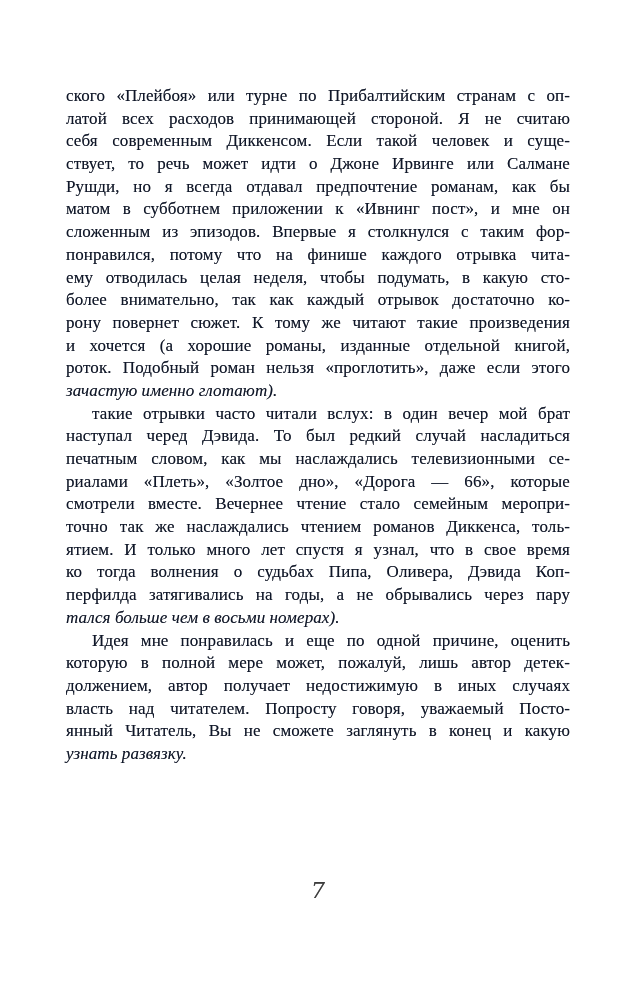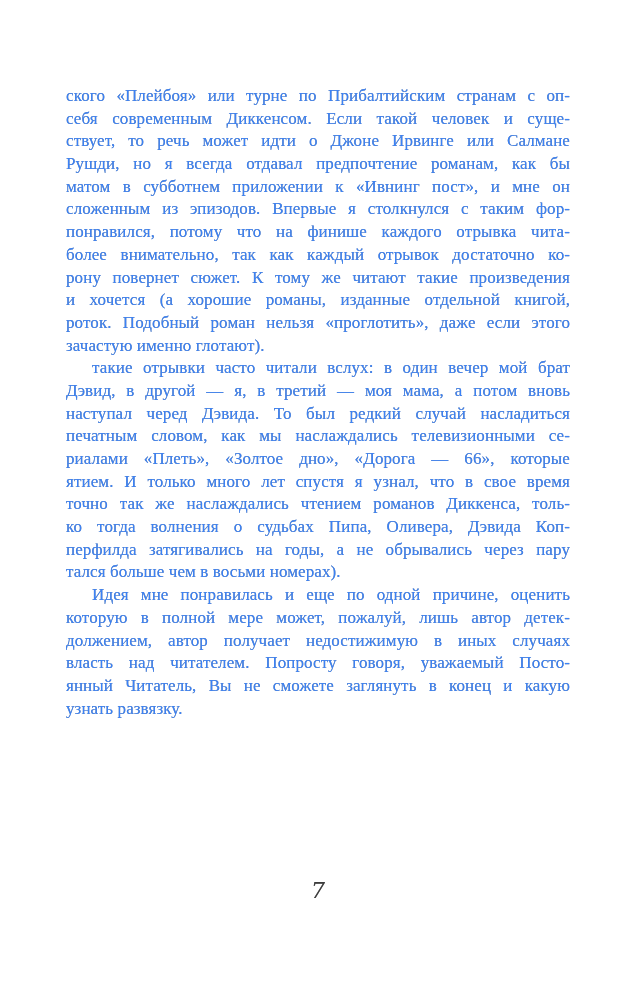--- a/index.html
+++ b/index.html
@@ -32,20 +32,21 @@
     padding: 0;
   }
   .line {
     text-align: justify;
     text-align-last: justify;
     white-space: normal;
     height: 22.7px;
   }
   .line.last {
     text-align-last: left;
+    font-style: italic;
   }
   .para.indent .line:first-child {
     text-indent: 26px;
   }
   .page-number {
     position: absolute;
     left: 66px;
     top: 878px;
     width: 504px;
     text-align: center;
@@ -53,43 +54,45 @@
     font-style: italic;
     font-size: 22px;
     line-height: 26px;
     text-shadow: 0 0 0.5px rgba(60,60,60,0.5);
   }
 </style>
 </head>
 <body style="background: rgb(255, 255, 255);">
 
 <div class="page">
-  <div class="text-block" id="text-block" style="color: #3b82f6;">
+  <div class="text-block" id="text-block" style="color: #0f172a;">
       <div class="para">
         <div class="line">ского «Плейбоя» или турне по Прибалтийским странам с оп-</div>
+        <div class="line">латой всех расходов принимающей стороной. Я не считаю</div>
         <div class="line">себя современным Диккенсом. Если такой человек и суще-</div>
         <div class="line">ствует, то речь может идти о Джоне Ирвинге или Салмане</div>
         <div class="line">Рушди, но я всегда отдавал предпочтение романам, как бы</div>
         <div class="line">матом в субботнем приложении к «Ивнинг пост», и мне он</div>
         <div class="line">сложенным из эпизодов. Впервые я столкнулся с таким фор-</div>
         <div class="line">понравился, потому что на финише каждого отрывка чита-</div>
+        <div class="line">ему отводилась целая неделя, чтобы подумать, в какую сто-</div>
         <div class="line">более внимательно, так как каждый отрывок достаточно ко-</div>
         <div class="line">рону повернет сюжет. К тому же читают такие произведения</div>
         <div class="line">и хочется (а хорошие романы, изданные отдельной книгой,</div>
         <div class="line">роток. Подобный роман нельзя «проглотить», даже если этого</div>
         <div class="line last">зачастую именно глотают).</div>
       </div>
       <div class="para indent">
         <div class="line">такие отрывки часто читали вслух: в один вечер мой брат</div>
-        <div class="line">Дэвид, в другой — я, в третий — моя мама, а потом вновь</div>
         <div class="line">наступал черед Дэвида. То был редкий случай насладиться</div>
         <div class="line">печатным словом, как мы наслаждались телевизионными се-</div>
         <div class="line">риалами «Плеть», «Золтое дно», «Дорога — 66», которые</div>
+        <div class="line">смотрели вместе. Вечернее чтение стало семейным меропри-</div>
+        <div class="line">точно так же наслаждались чтением романов Диккенса, толь-</div>
         <div class="line">ятием. И только много лет спустя я узнал, что в свое время</div>
-        <div class="line">точно так же наслаждались чтением романов Диккенса, толь-</div>
         <div class="line">ко тогда волнения о судьбах Пипа, Оливера, Дэвида Коп-</div>
         <div class="line">перфилда затягивались на годы, а не обрывались через пару</div>
         <div class="line last">тался больше чем в восьми номерах).</div>
       </div>
       <div class="para indent">
         <div class="line">Идея мне понравилась и еще по одной причине, оценить</div>
         <div class="line">которую в полной мере может, пожалуй, лишь автор детек-</div>
         <div class="line">должением, автор получает недостижимую в иных случаях</div>
         <div class="line">власть над читателем. Попросту говоря, уважаемый Посто-</div>
         <div class="line">янный Читатель, Вы не сможете заглянуть в конец и какую</div>

